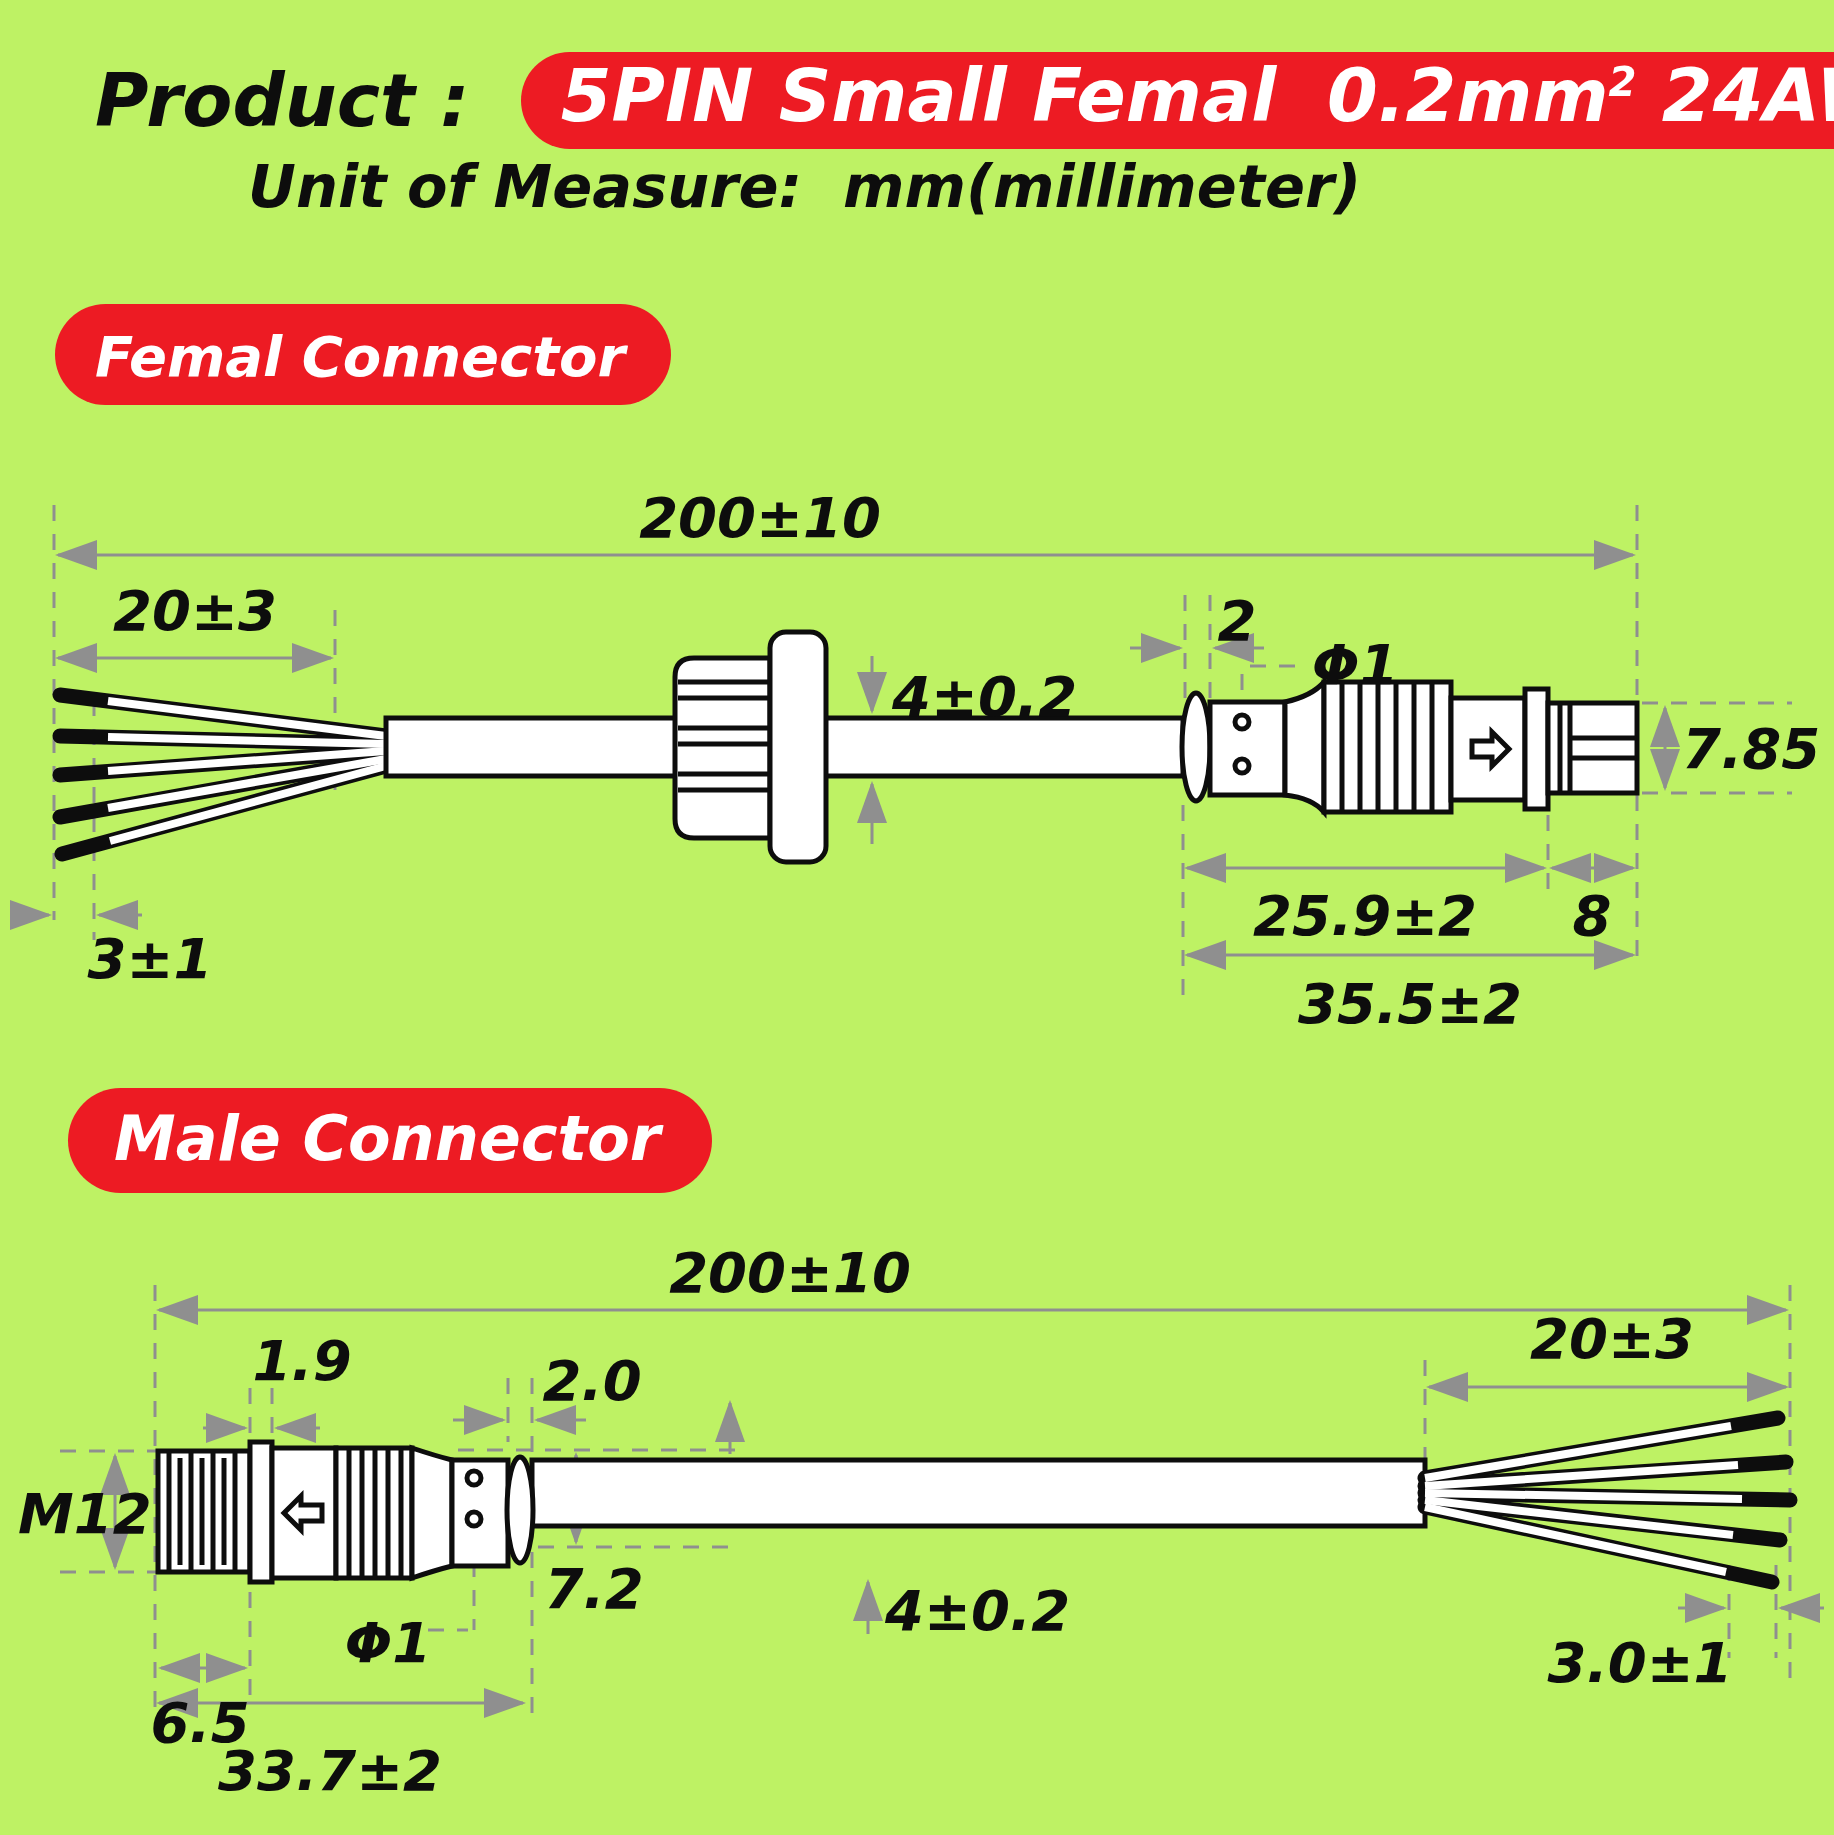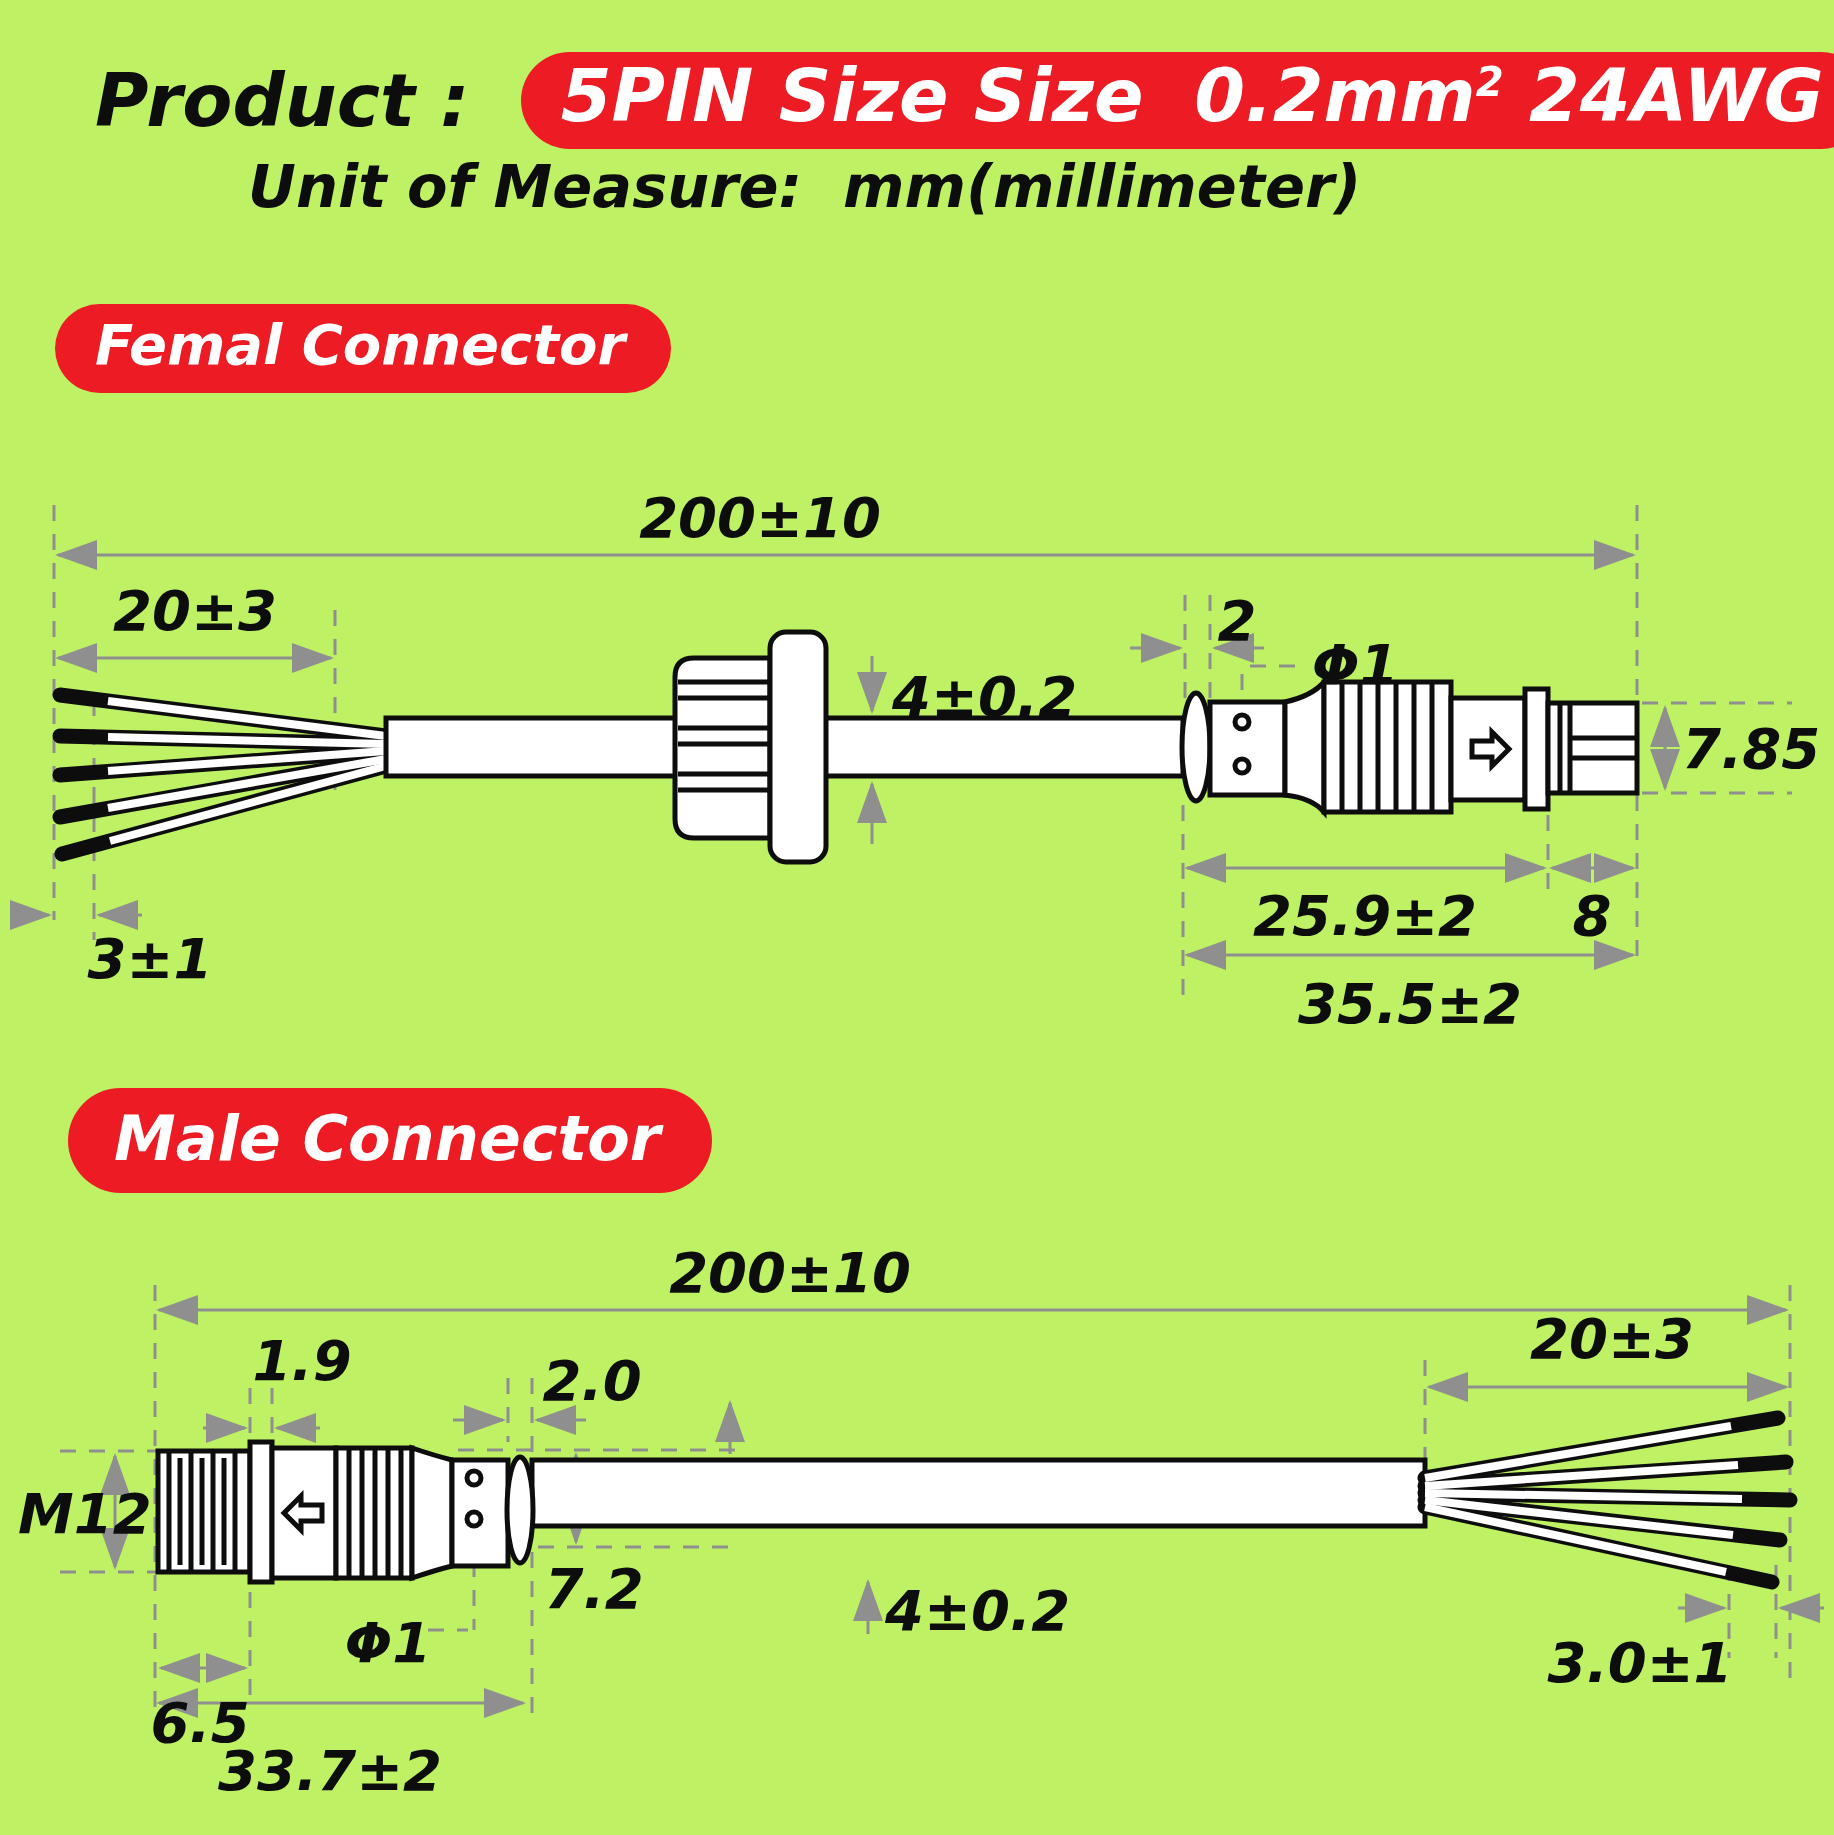--- a/index.html
+++ b/index.html
@@ -8,21 +8,21 @@
   
   #title-row{position:absolute;left:95px;top:52px;display:flex;align-items:center;gap:26px;
              font-size:73px;font-weight:700;white-space:pre;}
   #product-badge{background:var(--red,#ED1B23);color:#fff;border-radius:62px;
                  padding:6px 46px 14px 40px;line-height:1.05;white-space:pre;}
   #product-badge sup{font-size:0.55em;vertical-align:super;}
   #unit-line{position:absolute;left:248px;top:152px;font-size:59px;font-weight:700;white-space:pre;}
   
   .section-badge{position:absolute;background:var(--red,#ED1B23);color:#fff;font-weight:700;
                  border-radius:60px;white-space:pre;}
-  #female-badge{left:55px;top:304px;font-size:56px;padding:8px 46px 16px 40px;}
+  #female-badge{left:55px;top:304px;font-size:56px;padding:20px 46px 16px 40px;}
   #male-badge{left:68px;top:1088px;font-size:62px;padding:14px 52px 18px 46px;}
   
   svg{position:absolute;left:0;display:block;}
   #female-svg{top:430px;}
   #male-svg{top:1230px;}
   .ink{stroke:#0d0d0d;stroke-width:5;fill:#ffffff;}
   .inkline{stroke:#0d0d0d;stroke-width:5;fill:none;}
   .dim{stroke:#8f8f8f;stroke-width:3;fill:none;}
   .dash{stroke:#8f8f8f;stroke-width:3;fill:none;stroke-dasharray:16 13;}
   .wo{stroke:#0d0d0d;stroke-width:15;fill:none;stroke-linecap:round;}
@@ -30,21 +30,21 @@
   text{font-family:"DejaVu Sans","Liberation Sans",sans-serif;font-weight:700;
        font-size:56px;fill:#0d0d0d;}
 </style>
 </head>
 <body>
 
 <div id="stage">
 
   <div id="title-row">
     <span>Product : </span>
-    <span id="product-badge"><span>5PIN Size Size  0.2mm</span><sup>2</sup><span> 24AWG</span></span>
+    <span id="product-badge"><span>5PIN Small Femal  0.2mm</span><sup>2</sup><span> 24AWG</span></span>
   </div>
   <div id="unit-line">Unit of Measure:  mm(millimeter)</div>
 
   <div id="female-badge" class="section-badge">Femal Connector</div>
   <div id="male-badge" class="section-badge">Male Connector</div>
 
   <svg id="female-svg" width="1834" height="600" viewBox="0 0 1834 600">
     <defs>
       <marker id="arr" viewBox="0 0 14 10" refX="13" refY="5" markerWidth="14" markerHeight="10" orient="auto-start-reverse">
           <path d="M0,0 L14,5 L0,10 Z" fill="#8f8f8f"></path>

